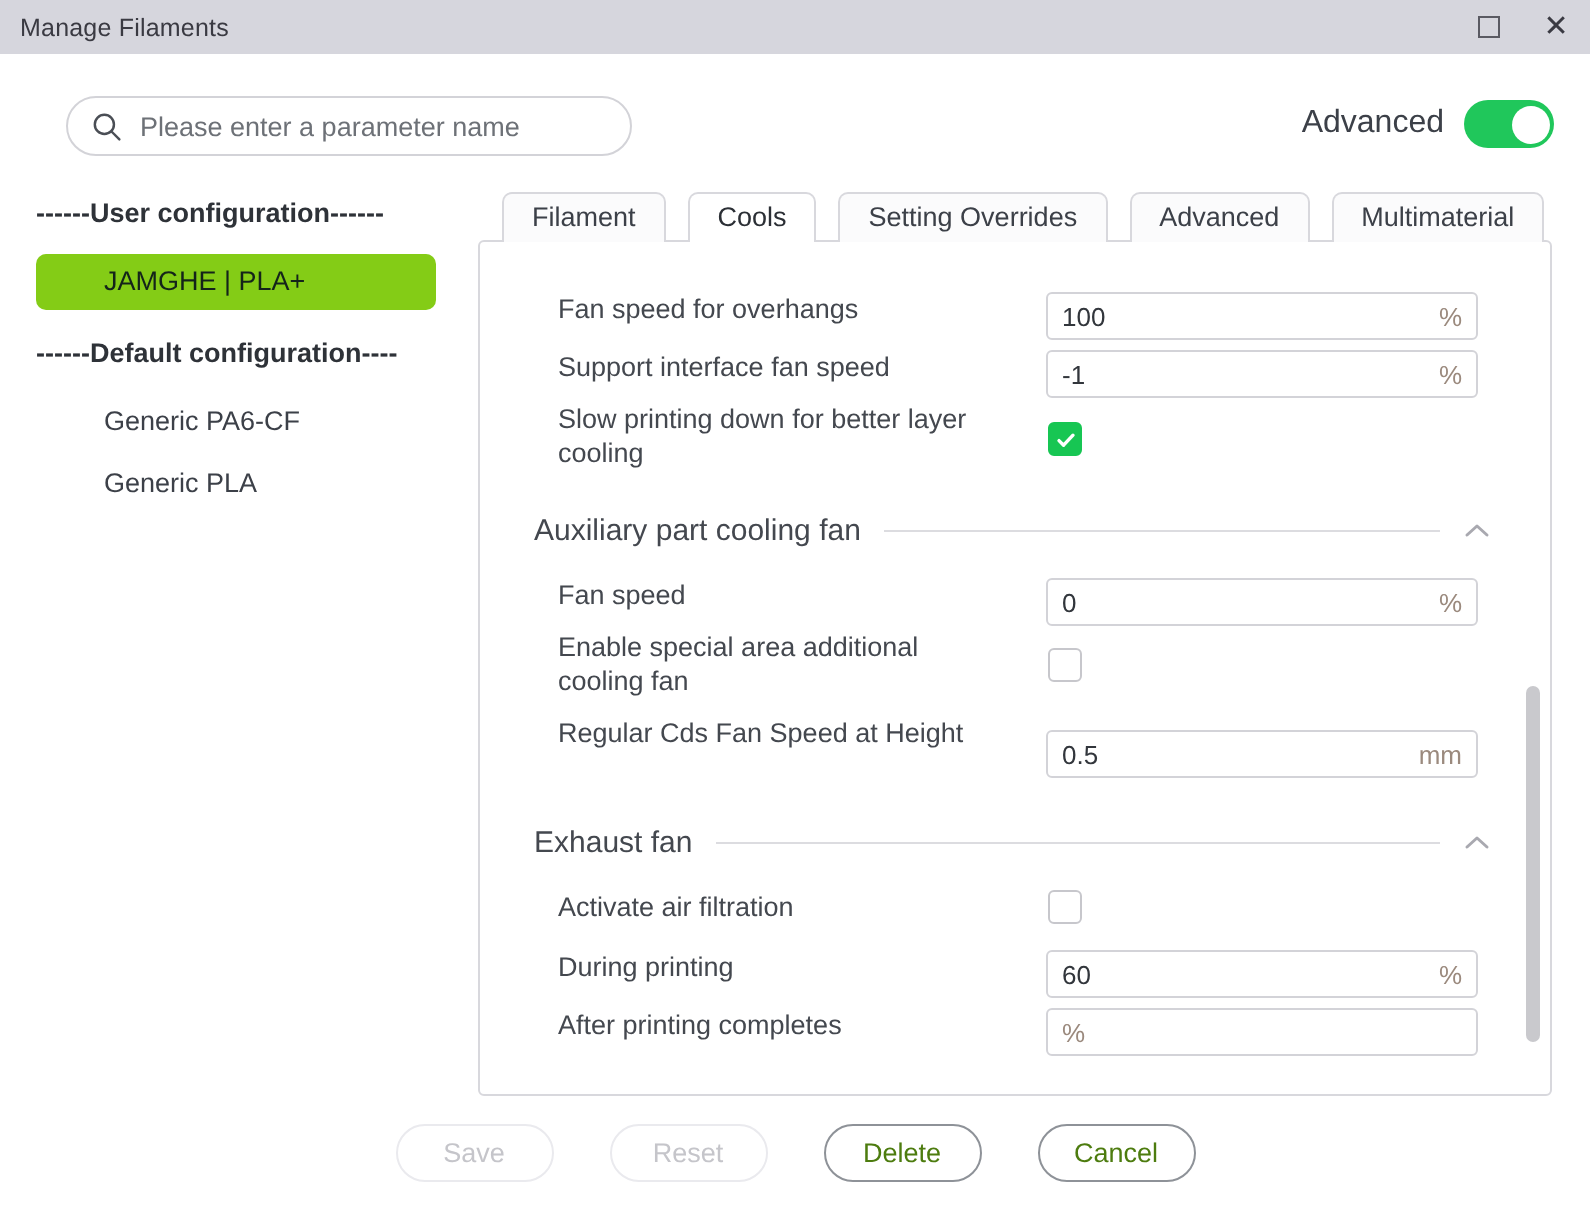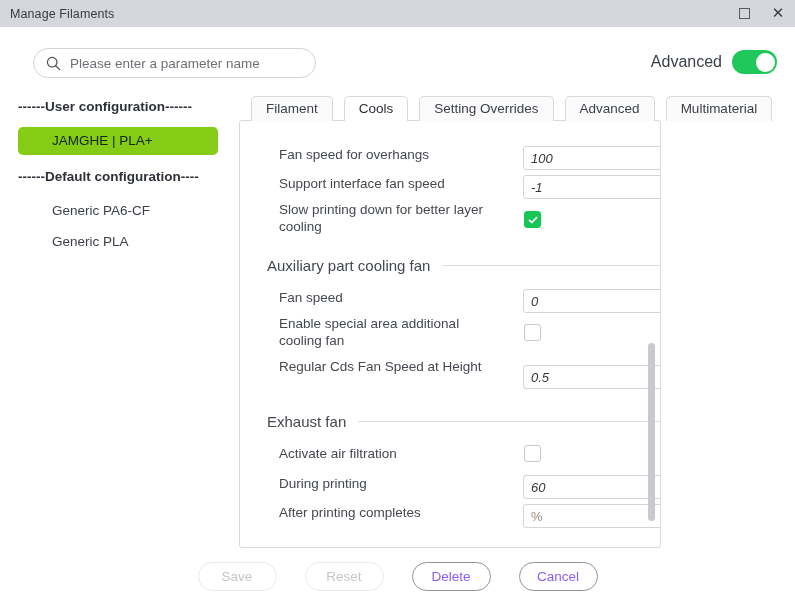--- a/index.html
+++ b/index.html
@@ -170,21 +170,21 @@
     position: absolute;
     left: 0; right: 0; bottom: -1px;
     height: 2px;
     background: #ffffff;
   }
 
   
   .panel {
     position: absolute;
     left: 239px; top: 120px;
-    width: 422px;
+    width: 537px;
     height: 428px;
     border: 1px solid #d8d8dd;
     border-radius: 3px;
     background: #ffffff;
     overflow: hidden;
   }
 
   .row {
     position: absolute;
     left: 0;
@@ -210,21 +210,20 @@
     background: #fff;
     display: flex;
     align-items: center;
     padding: 0 7px;
     cursor: text;
   }
   .field-value {
     font-size: 13px;
     color: #32363c;
     flex: 1;
-    font-style: italic;
   }
   .field-unit {
     font-size: 13px;
     color: #9b8a7e;
   }
 
   .checkbox {
     position: absolute;
     left: 284px;
     width: 17px; height: 17px;
@@ -293,21 +292,21 @@
     justify-content: center;
     gap: 28px;
   }
   .btn {
     min-width: 79px;
     height: 29px;
     border: 1px solid #c9c9ce;
     border-radius: 15px;
     background: #ffffff;
     font-size: 13.5px;
-    color: #8b5cf6;
+    color: #4d7c0f;
     display: flex;
     align-items: center;
     justify-content: center;
     padding: 0 16px;
     cursor: pointer;
     font-family: "Liberation Sans", sans-serif;
   }
   .btn.disabled {
     color: #c5c5ca;
     border-color: #eaeaee;

